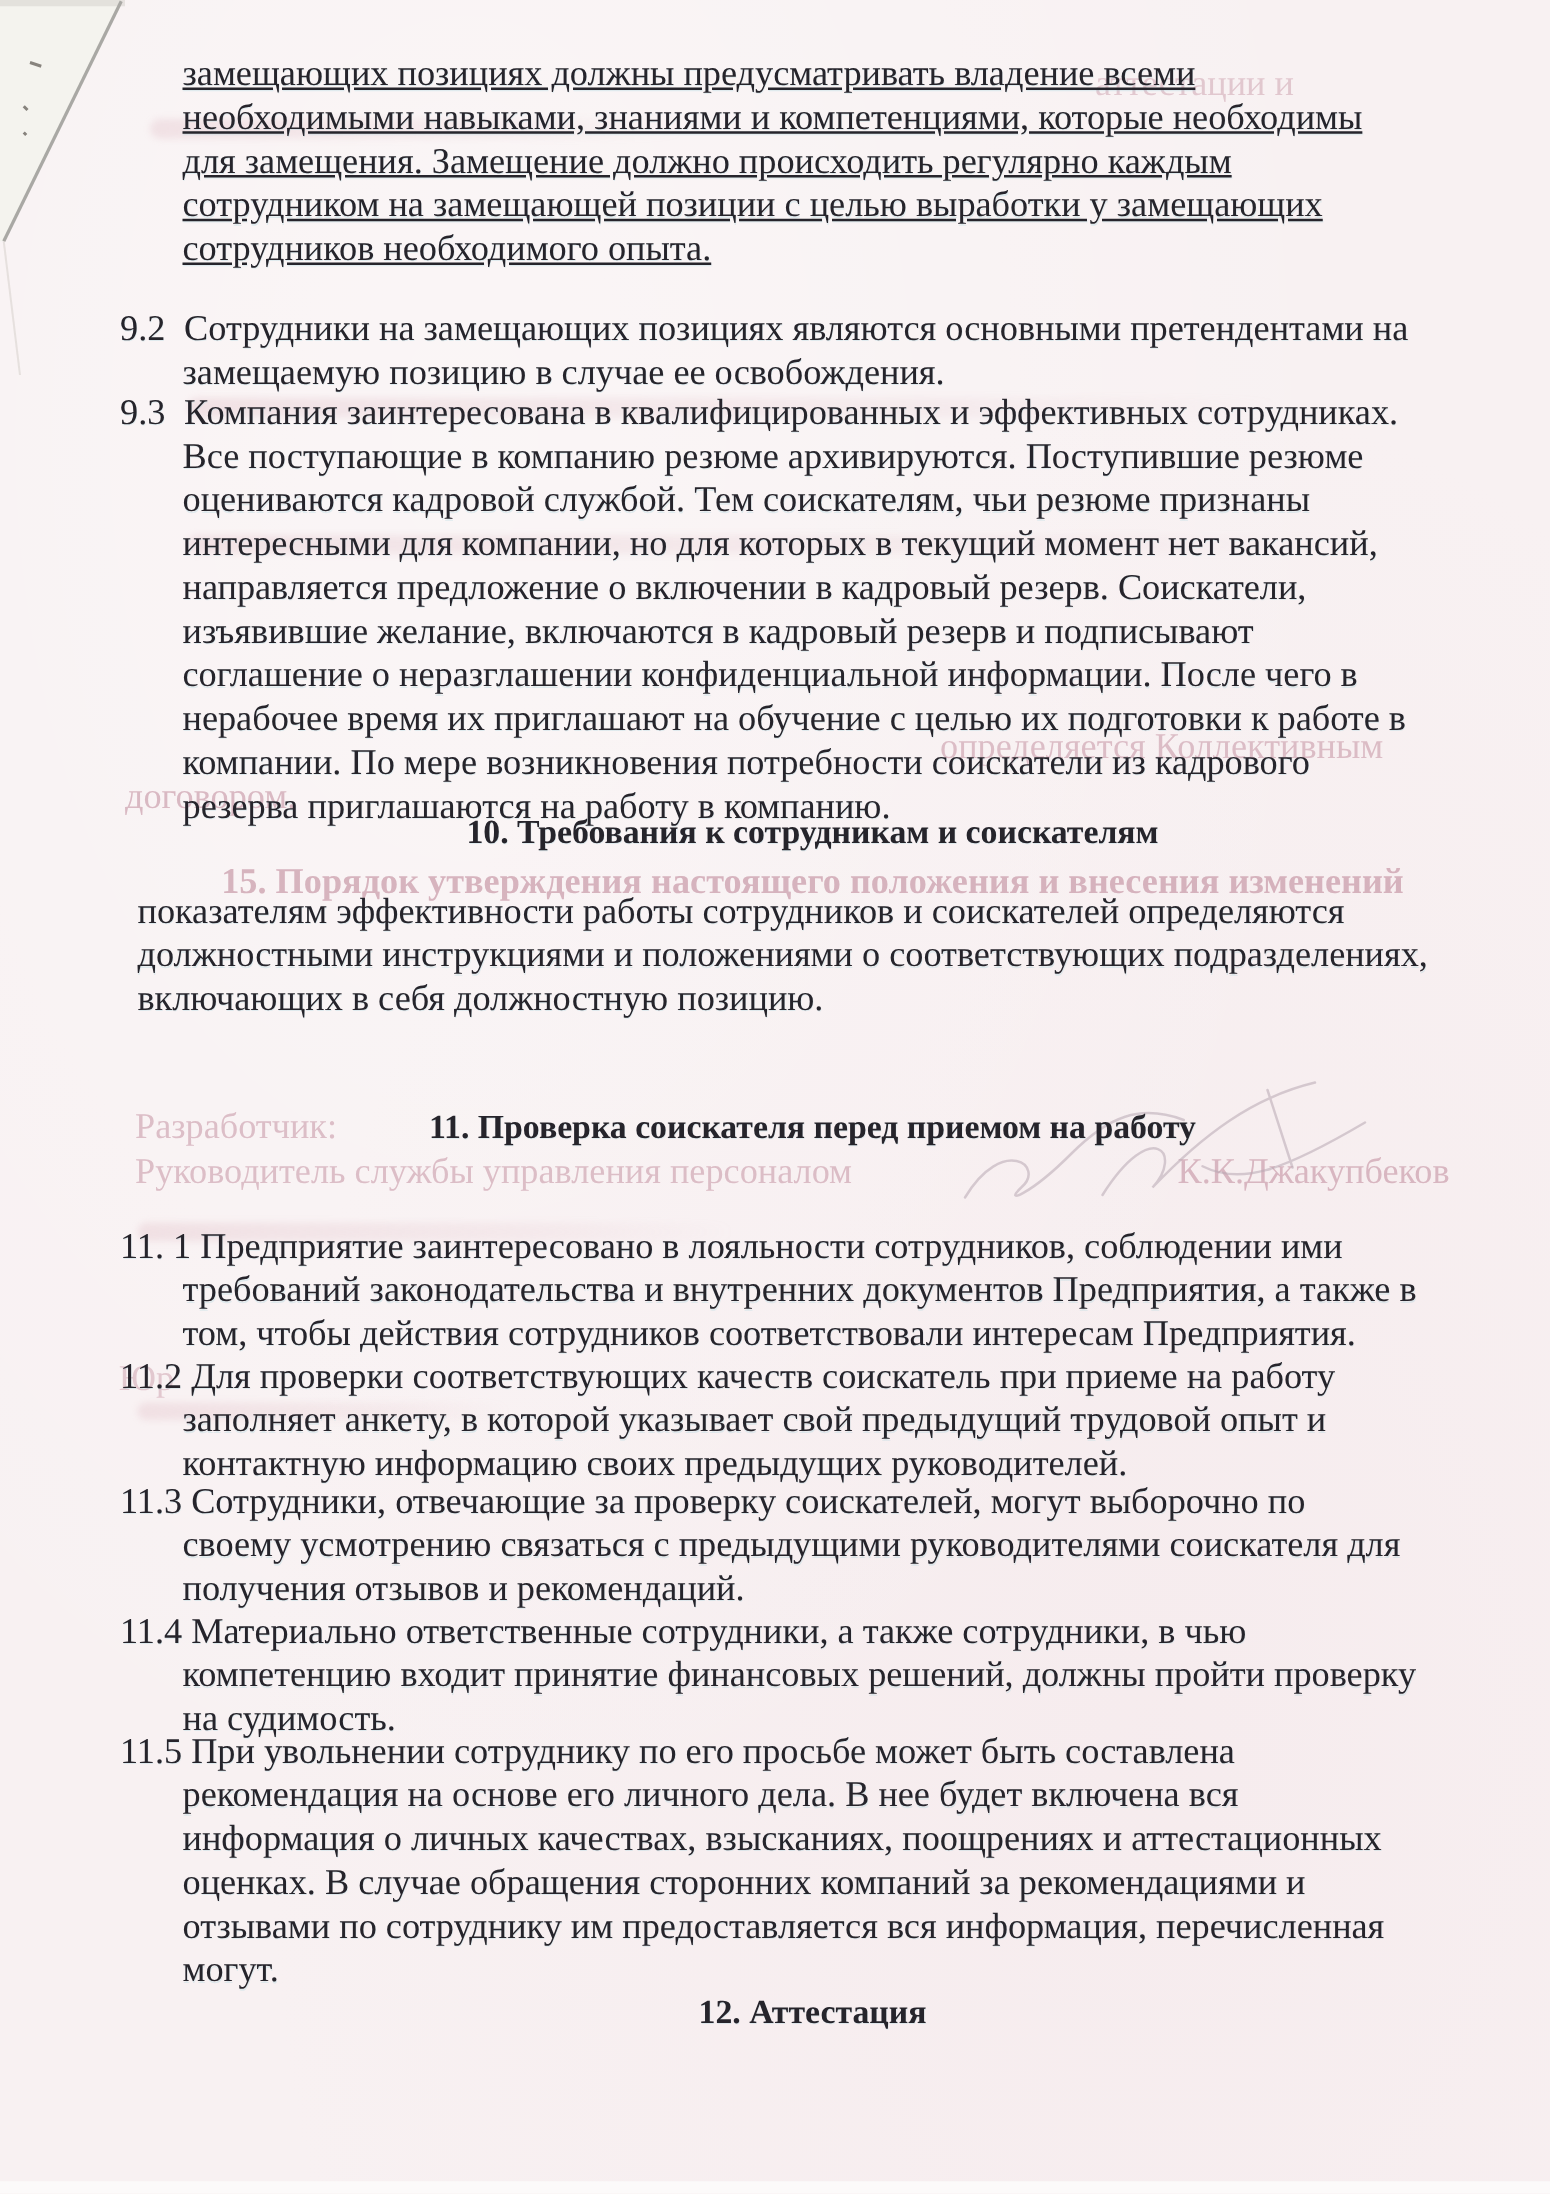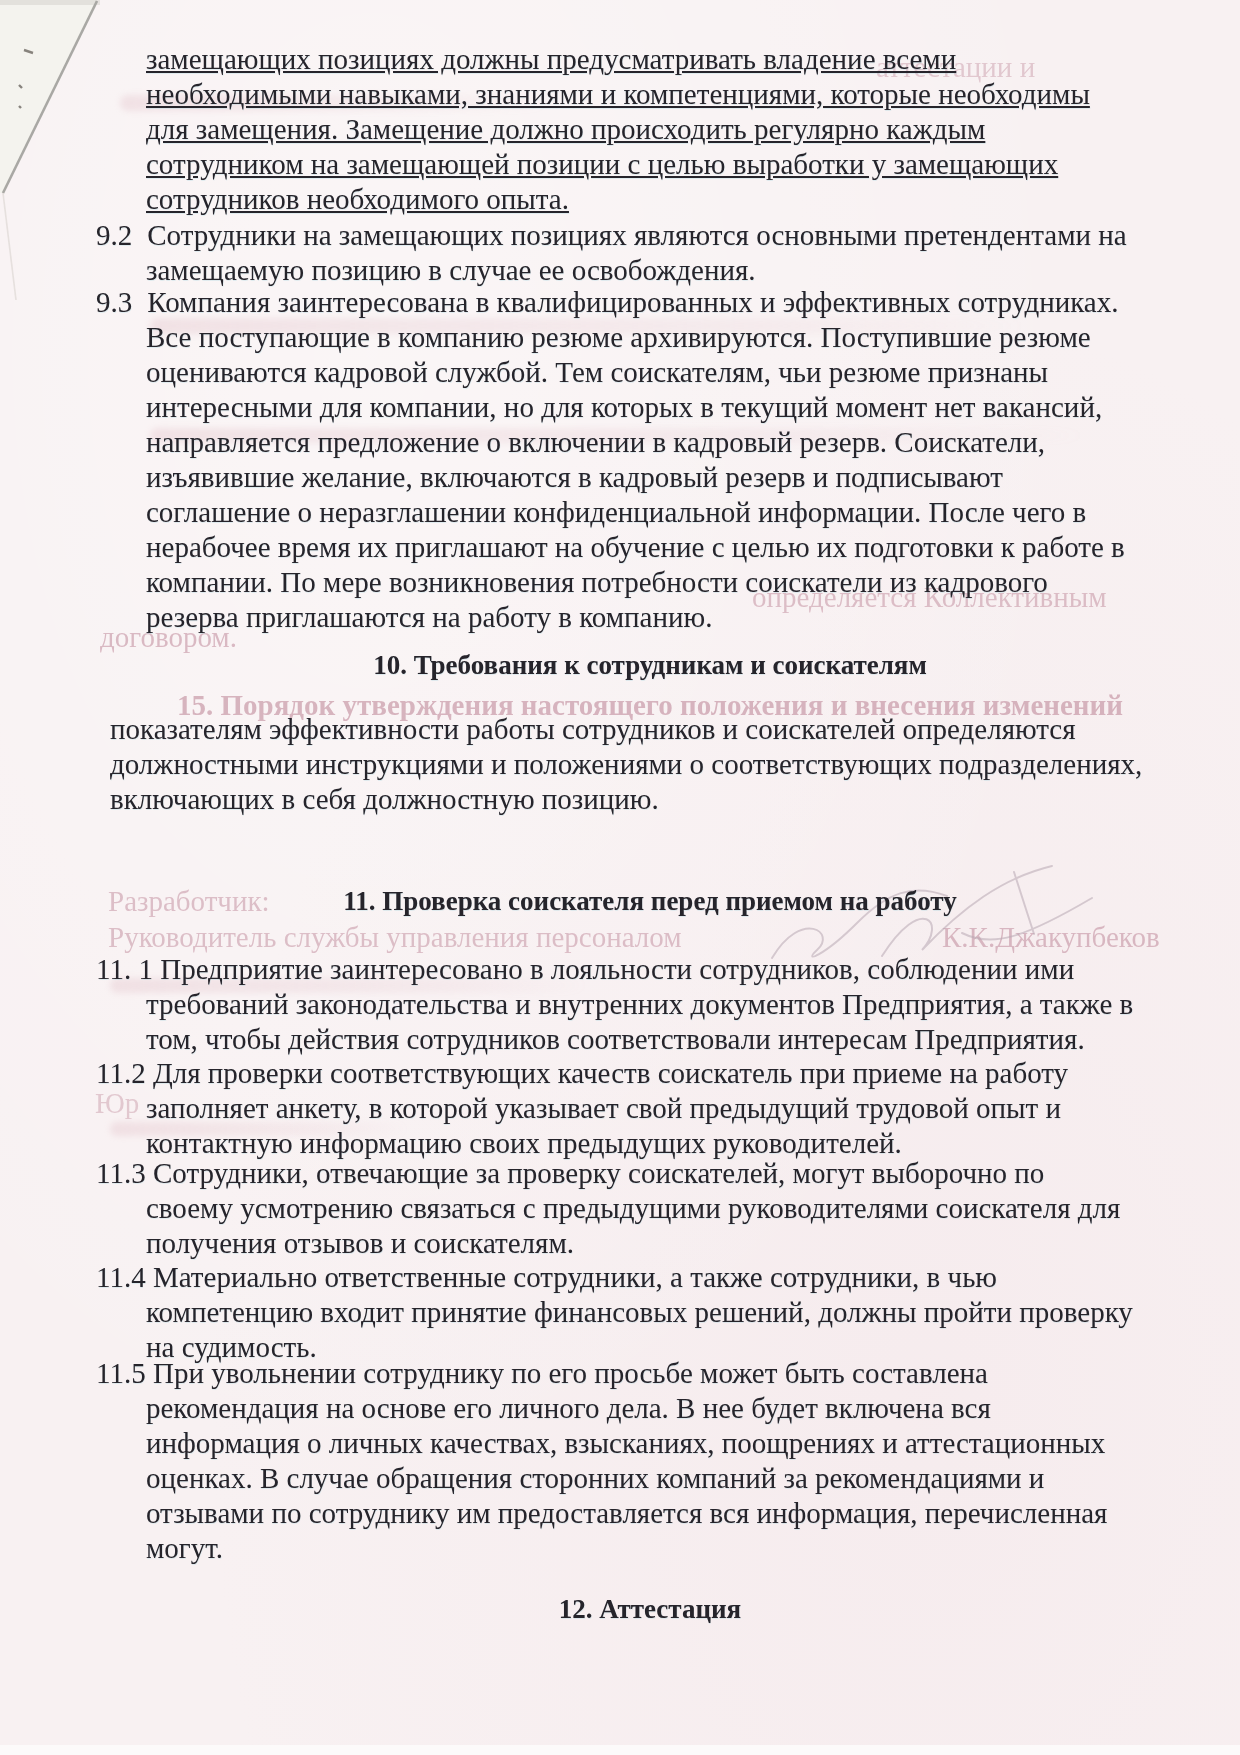--- a/index.html
+++ b/index.html
@@ -18,21 +18,21 @@
   }
   .page{position:absolute;inset:0;}
   
   .content{position:absolute;inset:0;z-index:3;
     text-shadow:0.4px 1px 0.5px rgba(130,200,215,.22);}
   .block{position:absolute;font-size:29px;line-height:35px;white-space:nowrap;}
   .block .line{white-space:nowrap;}
   .paragraph-continuation{left:146px;}
   .paragraph-indent{left:110px;}
   .paragraph-indent .line.first-indent{padding-left:26px;}
-  .list-item{left:96px;}
+  .list-item{left:96px;margin-top:28px;}
   .list-item .line{padding-left:50px;}
   .list-item .line.has-num{padding-left:0;}
   .list-item .num{display:inline-block;min-width:44px;}
   .heading{left:105px;width:1090px;text-align:center;font-weight:bold;font-size:27px;}
   
   .bleed-layer{position:absolute;inset:0;z-index:1;}
   .bleed{position:absolute;font-size:29px;line-height:34px;color:var(--bleed);
     opacity:.5;filter:blur(.5px);white-space:nowrap;}
   .bleed.bold{font-weight:bold;}
   .smudge{position:absolute;border-radius:8px;filter:blur(3px);opacity:.28;
@@ -110,21 +110,21 @@
         <div class="line">том, чтобы действия сотрудников соответствовали интересам Предприятия.</div>
       </div>
       <div class="block list-item" style="top: 1056px;">
         <div class="line has-num"><span class="num">11.2</span> Для проверки соответствующих качеств соискатель при приеме на работу</div>
         <div class="line">заполняет анкету, в которой указывает свой предыдущий трудовой опыт и</div>
         <div class="line">контактную информацию своих предыдущих руководителей.</div>
       </div>
       <div class="block list-item" style="top: 1156px;">
         <div class="line has-num"><span class="num">11.3</span> Сотрудники, отвечающие за проверку соискателей, могут выборочно по</div>
         <div class="line">своему усмотрению связаться с предыдущими руководителями соискателя для</div>
-        <div class="line">получения отзывов и соискателям.</div>
+        <div class="line">получения отзывов и рекомендаций.</div>
       </div>
       <div class="block list-item" style="top: 1260px;">
         <div class="line has-num"><span class="num">11.4</span> Материально ответственные сотрудники, а также сотрудники, в чью</div>
         <div class="line">компетенцию входит принятие финансовых решений, должны пройти проверку</div>
         <div class="line">на судимость.</div>
       </div>
       <div class="block list-item" style="top: 1356px;">
         <div class="line has-num"><span class="num">11.5</span> При увольнении сотруднику по его просьбе может быть составлена</div>
         <div class="line">рекомендация на основе его личного дела. В нее будет включена вся</div>
         <div class="line">информация о личных качествах, взысканиях, поощрениях и аттестационных</div>

